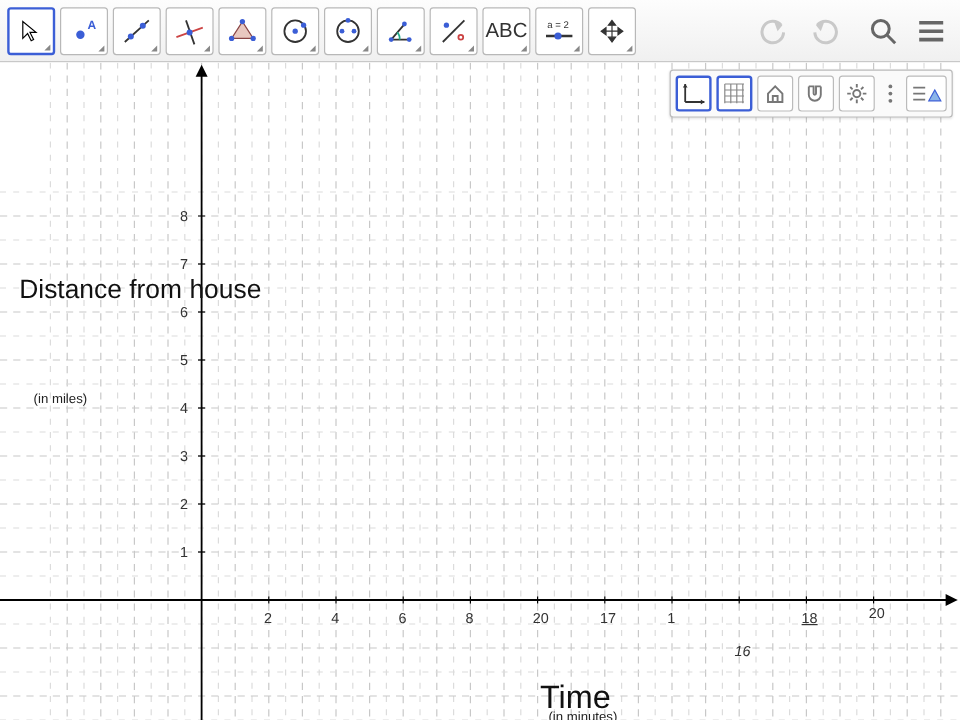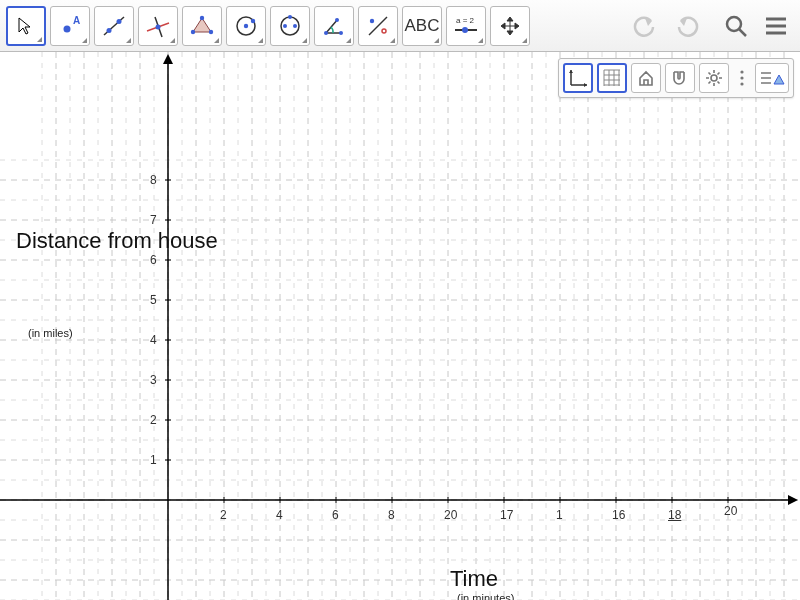--- a/index.html
+++ b/index.html
@@ -71,21 +71,21 @@
   .ylabel-title {
     position: absolute; left: 16px; top: 172px;
     font-size: 22px; color: #111; line-height: 1.55;
   }
   .ylabel-unit {
     position: absolute; left: 28px; top: 275px;
     font-size: 11px; color: #222;
   }
   .xlabel-title {
     position: absolute; left: 450px; top: 514px;
-    font-size: 22px; color: #111;
+    font-size: 27px; color: #111;
   }
   .xlabel-unit {
     position: absolute; left: 457px; top: 540px;
     font-size: 11px; color: #222;
   }
   
   .tick-label {
     position: absolute; font-size: 12px; color: #333;
   }
   
@@ -327,21 +327,21 @@
   <div class="xlabel-unit">(in minutes)</div>
 
   <div id="tick-layer">
       <div class="tick-label" style="left: 220px; top: 456px;">2</div>
       <div class="tick-label" style="left: 276px; top: 456px;">4</div>
       <div class="tick-label" style="left: 332px; top: 456px;">6</div>
       <div class="tick-label" style="left: 388px; top: 456px;">8</div>
       <div class="tick-label" style="left: 444px; top: 456px;">20</div>
       <div class="tick-label" style="left: 500px; top: 456px;">17</div>
       <div class="tick-label" style="left: 556px; top: 456px;">1</div>
-      <div class="tick-label" style="left: 612px; top: 456px;">16</div>
+      <div class="tick-label" style="left: 612px; top: 484px; font-style: italic;">16</div>
       <div class="tick-label" style="left: 668px; top: 456px; text-decoration: underline;">18</div>
       <div class="tick-label" style="left: 724px; top: 452px;">20</div>
       <div class="tick-label" style="left: 150px; top: 401px;">1</div>
       <div class="tick-label" style="left: 150px; top: 361px;">2</div>
       <div class="tick-label" style="left: 150px; top: 321px;">3</div>
       <div class="tick-label" style="left: 150px; top: 281px;">4</div>
       <div class="tick-label" style="left: 150px; top: 241px;">5</div>
       <div class="tick-label" style="left: 150px; top: 201px;">6</div>
       <div class="tick-label" style="left: 150px; top: 161px;">7</div>
       <div class="tick-label" style="left: 150px; top: 121px;">8</div>

